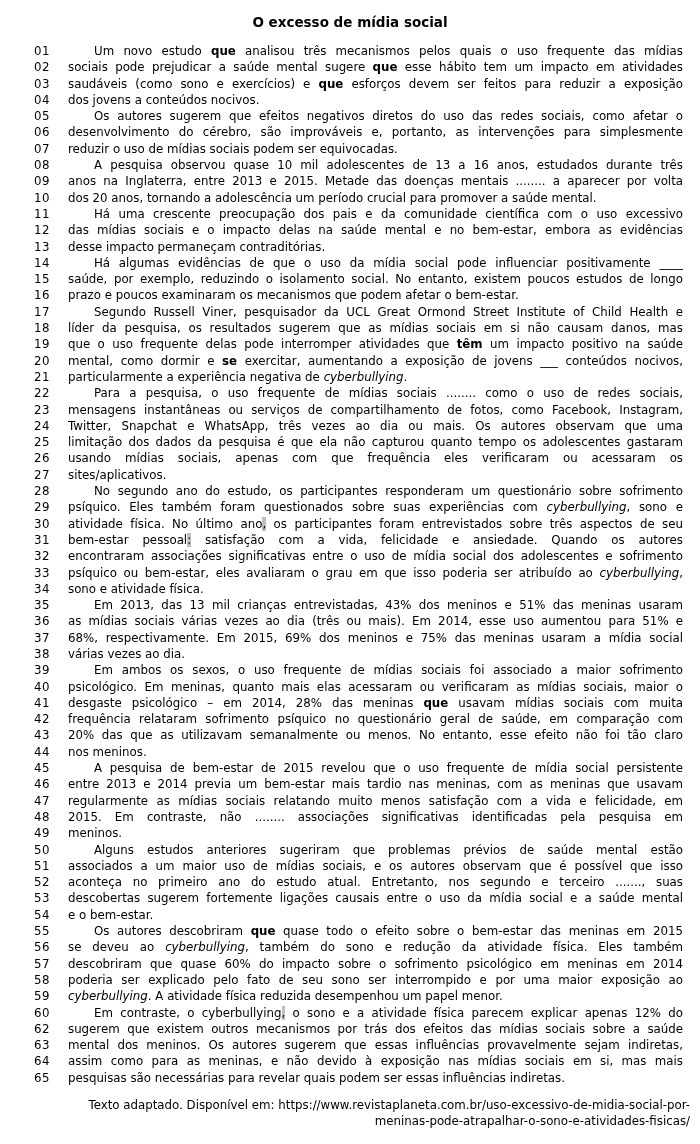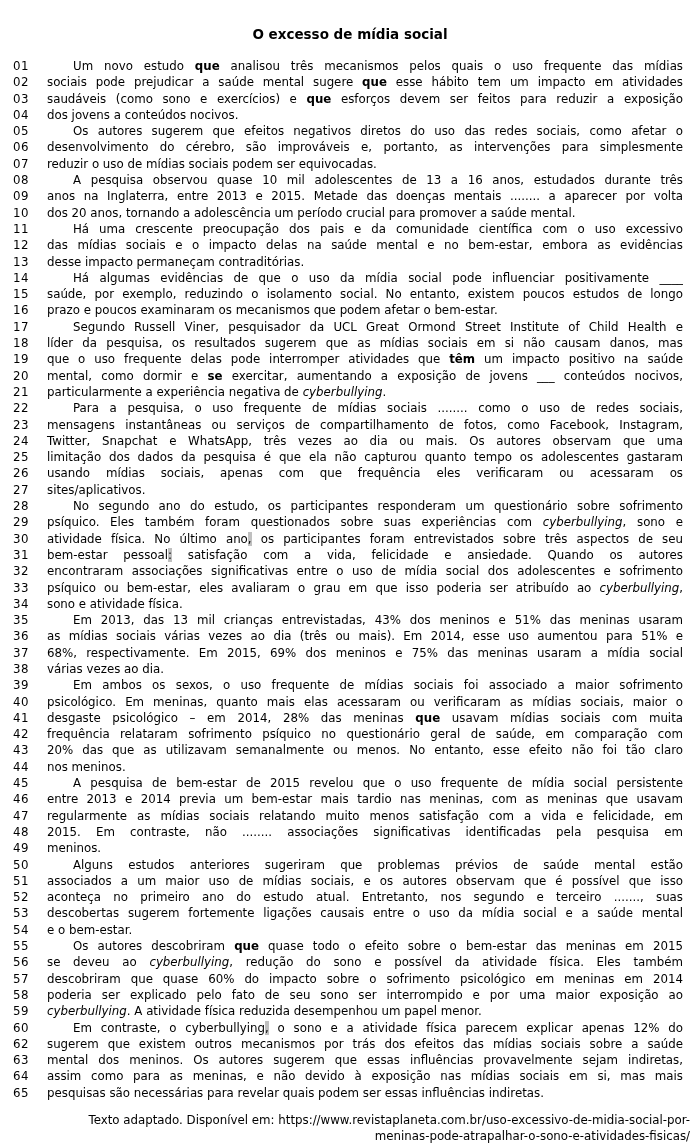--- a/index.html
+++ b/index.html
@@ -5,30 +5,30 @@
   html, body { margin: 0; padding: 0; }
   body {
     width: 700px; height: 1144px;
     background: #ffffff;
     color: #000000;
     font-family: "DejaVu Sans", sans-serif;
     overflow: hidden;
   }
   .page { position: relative; width: 700px; height: 1144px; }
   .doc-title {
-    margin: 16px;
+    margin: 4px;
     padding-top: 10px;
     text-align: center;
     font-size: 13.5px;
     font-weight: bold;
     line-height: 16px;
   }
   .textbody {
     margin-top: 13px;
-    padding-left: 13px;
+    padding-left: 34px;
     padding-right: 17px;
     font-size: 11.8px;
   }
   .line {
     display: flex;
     line-height: 16.3px;
     height: 16.3px;
   }
   .lineno {
     flex: none;
@@ -273,21 +273,21 @@
       <div class="line">
         <span class="lineno">54</span>
         <span class="linetext end"><span>e o bem-estar.</span></span>
       </div>
       <div class="line indent">
         <span class="lineno">55</span>
         <span class="linetext"><span>Os autores descobriram </span><span style="font-weight: bold;">que</span><span> quase todo o efeito sobre o bem-estar das meninas em 2015</span></span>
       </div>
       <div class="line">
         <span class="lineno">56</span>
-        <span class="linetext"><span>se deveu ao </span><span style="font-style: italic;">cyberbullying</span><span>, redução do sono e possível da atividade física. Eles também</span></span>
+        <span class="linetext"><span>se deveu ao </span><span style="font-style: italic;">cyberbullying</span><span>, também do sono e redução da atividade física. Eles também</span></span>
       </div>
       <div class="line">
         <span class="lineno">57</span>
         <span class="linetext"><span>descobriram que quase 60% do impacto sobre o sofrimento psicológico em meninas em 2014</span></span>
       </div>
       <div class="line">
         <span class="lineno">58</span>
         <span class="linetext"><span>poderia ser explicado pelo fato de seu sono ser interrompido e por uma maior exposição ao</span></span>
       </div>
       <div class="line">

